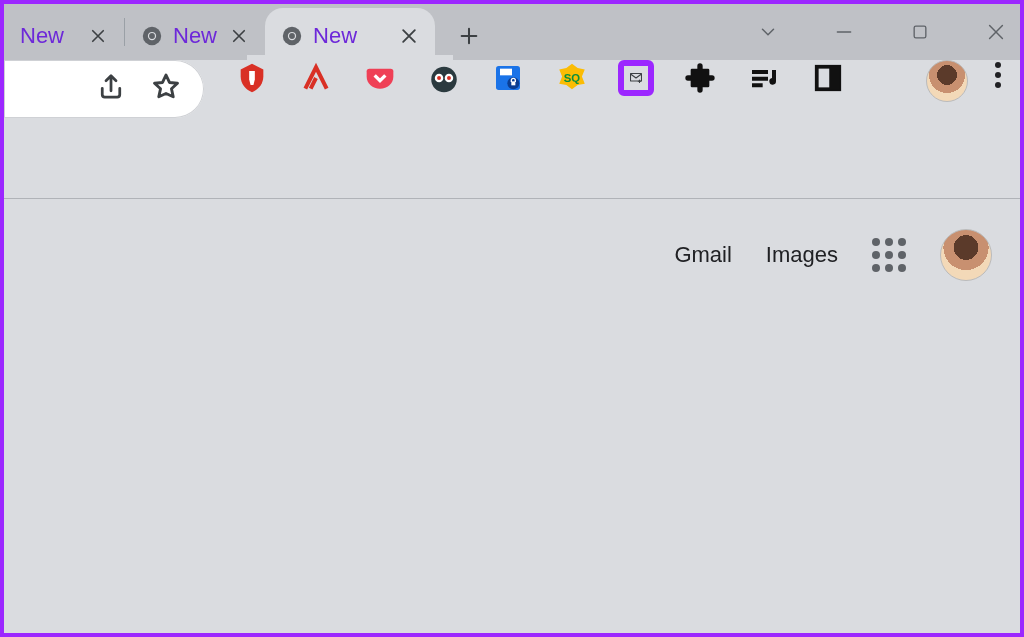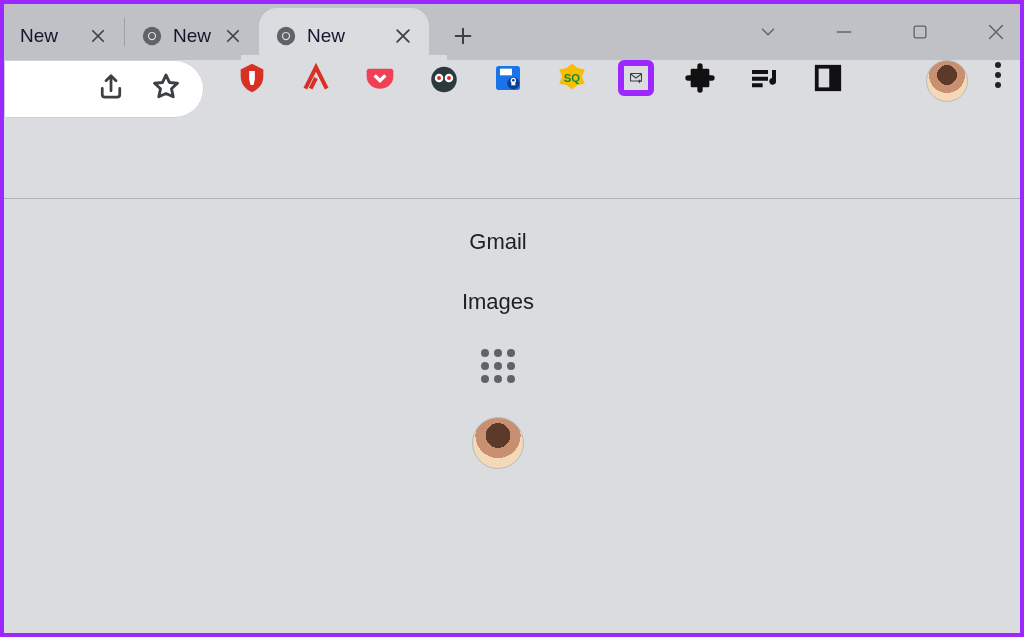--- a/index.html
+++ b/index.html
@@ -39,21 +39,21 @@
   }
   .tab.active::before,
   .tab.active::after{
     content:"";
     position:absolute; bottom:0; width:18px; height:18px;
     background:#dadce0;
   }
   .tab.active::before{ left:-18px; border-top-right-radius:18px; box-shadow: 8px 8px 0 4px #dadce0; clip-path: inset(50% -10px -10px 0);}
   .tab.active::after{  right:-18px; border-top-left-radius:18px;  box-shadow: -8px 8px 0 4px #dadce0; clip-path: inset(50% 0 -10px -10px);}
   .tab .favicon { width:22px; height:22px; display:flex; align-items:center; justify-content:center;}
-  .tab .title { font-size: 19px; color:#0f172a; white-space:nowrap; overflow:hidden; max-width:50px;}
+  .tab .title { font-size: 22px; color:#6d28d9; white-space:nowrap; overflow:hidden; max-width:50px;}
   .tab .close { width:24px; height:24px; display:flex; align-items:center; justify-content:center; margin-left:auto;}
   .newtab-btn {
     width:40px; height:40px; display:flex; align-items:center; justify-content:center;
     margin-left:14px; margin-bottom:4px; border-radius:50%;
   }
   .window-controls {
     position:absolute; right:10px; top:0; height:56px; display:flex; align-items:center; gap:48px;
   }
   .wc { width:28px; height:28px; display:flex; align-items:center; justify-content:center;}
   
@@ -82,21 +82,21 @@
     width:42px; height:42px; border-radius:50%;
     background: radial-gradient(circle at 50% 35%, #5b3a2a 0 30%, #c89070 30% 55%, #f3d9b8 55% 100%);
     border:1px solid #bbb;
   }
   .avatar.big{ width:52px; height:52px;}
   
   .content-divider{ height:1px; background:#b0b3b8; margin-top:58px;}
   .content-header{
     display:flex; align-items:center; justify-content:flex-end;
     gap:34px; padding:30px 28px 0 0;
-    font-size:22px; color:#202124;flex-direction:column;
+    font-size:22px; color:#202124;
   }
   .apps-grid{
     width:34px; height:34px; display:grid; grid-template-columns:repeat(3,8px); grid-template-rows:repeat(3,8px);
     gap:5px; align-content:center; justify-content:center;
   }
   .apps-grid span{ width:8px; height:8px; background:#5f6368; border-radius:50%; }
   
   .stroke{ stroke:#3c4043; stroke-width:2.2; fill:none; stroke-linecap:round; stroke-linejoin:round;}
   .thin  { stroke:#5f6368; stroke-width:1.6; fill:none; stroke-linecap:round;}
 </style>

